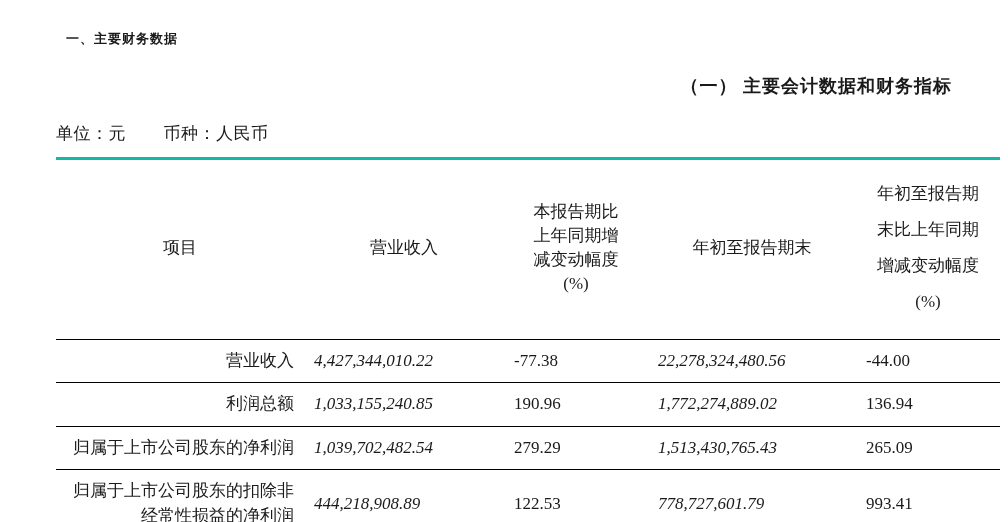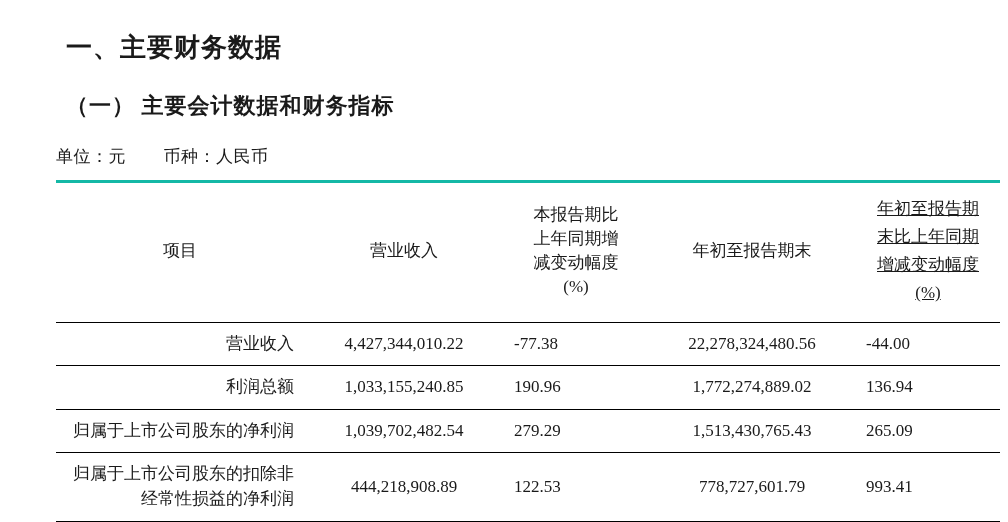--- a/index.html
+++ b/index.html
@@ -15,30 +15,31 @@
     overflow: hidden;
   }
   .page {
     position: relative;
     width: 1008px;
     height: 522px;
     box-sizing: border-box;
     padding: 24px 56px 0 56px;
   }
   .heading-1 {
-    font-size: 26px;
+    font-size: 13px;
     font-weight: bold;
     letter-spacing: 1px;
     margin: 6px 0 0 10px;
   }
   .heading-2 {
-    font-size: 22px;
+    font-size: 18px;
     font-weight: bold;
     letter-spacing: 1px;
     margin: 26px 0 0 10px;
+    text-align: right;
   }
   .unit-line {
     margin-top: 24px;
     text-align: left;
     font-size: 17px;
     letter-spacing: 0.5px;
     padding-right: 6px;
   }
   .unit-line .unit-gap {
     display: inline-block;
@@ -73,41 +74,41 @@
   table.fin thead th.item-head {
     vertical-align: middle;
   }
   .hdr-narrow {
     display: block;
     margin: 0 auto;
     width: 100px;
   }
   .hdr-narrow2 {
     display: block;
-    margin: 4px auto;
+    margin: 12px auto;
     width: 116px;
-    text-decoration: underline;
   }
   table.fin tbody td {
     border-top: 0;
     border-bottom: 1px solid #000;
     padding: 9px 10px;
     line-height: 1.45;
   }
   td.label {
     text-align: right;
     padding-left: 14px;
   }
   td.num {
     text-align: left;
     padding-right: 16px;
     font-family: "Liberation Serif", "DejaVu Serif", serif;
   }
   td.num-center {
-    text-align: center;
+    text-align: left;
+    font-style: italic;
   }
   .row-tall td { padding-top: 11px; padding-bottom: 11px; }
 </style>
 </head>
 <body>
 
 <div class="page">
 
   <div class="heading-1">一、主要财务数据</div>
 

